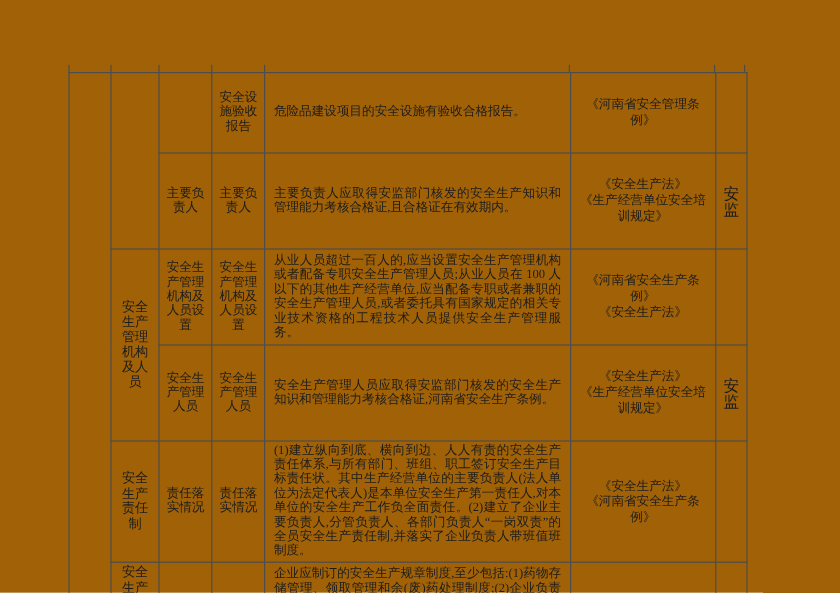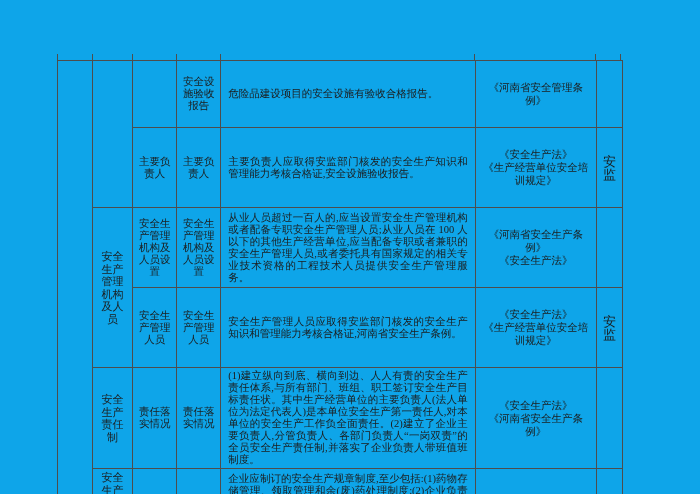--- a/index.html
+++ b/index.html
@@ -1,21 +1,21 @@
 <!DOCTYPE html>
 <html><head>
 <meta charset="utf-8">
 <style>
   html,body{margin:0;padding:0;}
   body{
     width:700px;height:494px;background:#ffffff;overflow:hidden;
     font-family:"Liberation Serif","DejaVu Serif",serif;
     color:#1c1c1c;
   }
-  .page{position:relative;width:700px;height:494px;background:#0ea5e9;}
+  .page{position:relative;width:700px;height:494px;background:#a16207;}
 
   
   .stub{position:absolute;top:54px;height:6px;width:1px;background:#4d4d4d;}
 
   table.doc{
     position:absolute;left:57px;top:60px;
     border-collapse:collapse;table-layout:fixed;
     width:566px;
   }
   td{
@@ -78,21 +78,21 @@
       <td class="col-cd"></td>
       <td class="col-cd">安全设施验收报告</td>
       <td class="req">危险品建设项目的安全设施有验收合格报告。</td>
       <td class="basis">《河南省安全管理条例》</td>
       <td class="dept"></td>
     </tr>
 
     <tr class="r2">
       <td class="col-cd">主要负责人</td>
       <td class="col-cd">主要负责人</td>
-      <td class="req">主要负责人应取得安监部门核发的安全生产知识和管理能力考核合格证,安全设施验收报告。</td>
+      <td class="req">主要负责人应取得安监部门核发的安全生产知识和管理能力考核合格证,且合格证在有效期内。</td>
       <td class="basis">《安全生产法》
 《生产经营单位安全培训规定》</td>
       <td class="dept">安监</td>
     </tr>
 
     <tr class="r3">
       <td rowspan="2" class="col-b">安全生产管理机构及人员</td>
       <td class="col-cd">安全生产管理机构及人员设置</td>
       <td class="col-cd">安全生产管理机构及人员设置</td>
       <td class="req">从业人员超过一百人的,应当设置安全生产管理机构或者配备专职安全生产管理人员;从业人员在 100 人以下的其他生产经营单位,应当配备专职或者兼职的安全生产管理人员,或者委托具有国家规定的相关专业技术资格的工程技术人员提供安全生产管理服务。</td>

